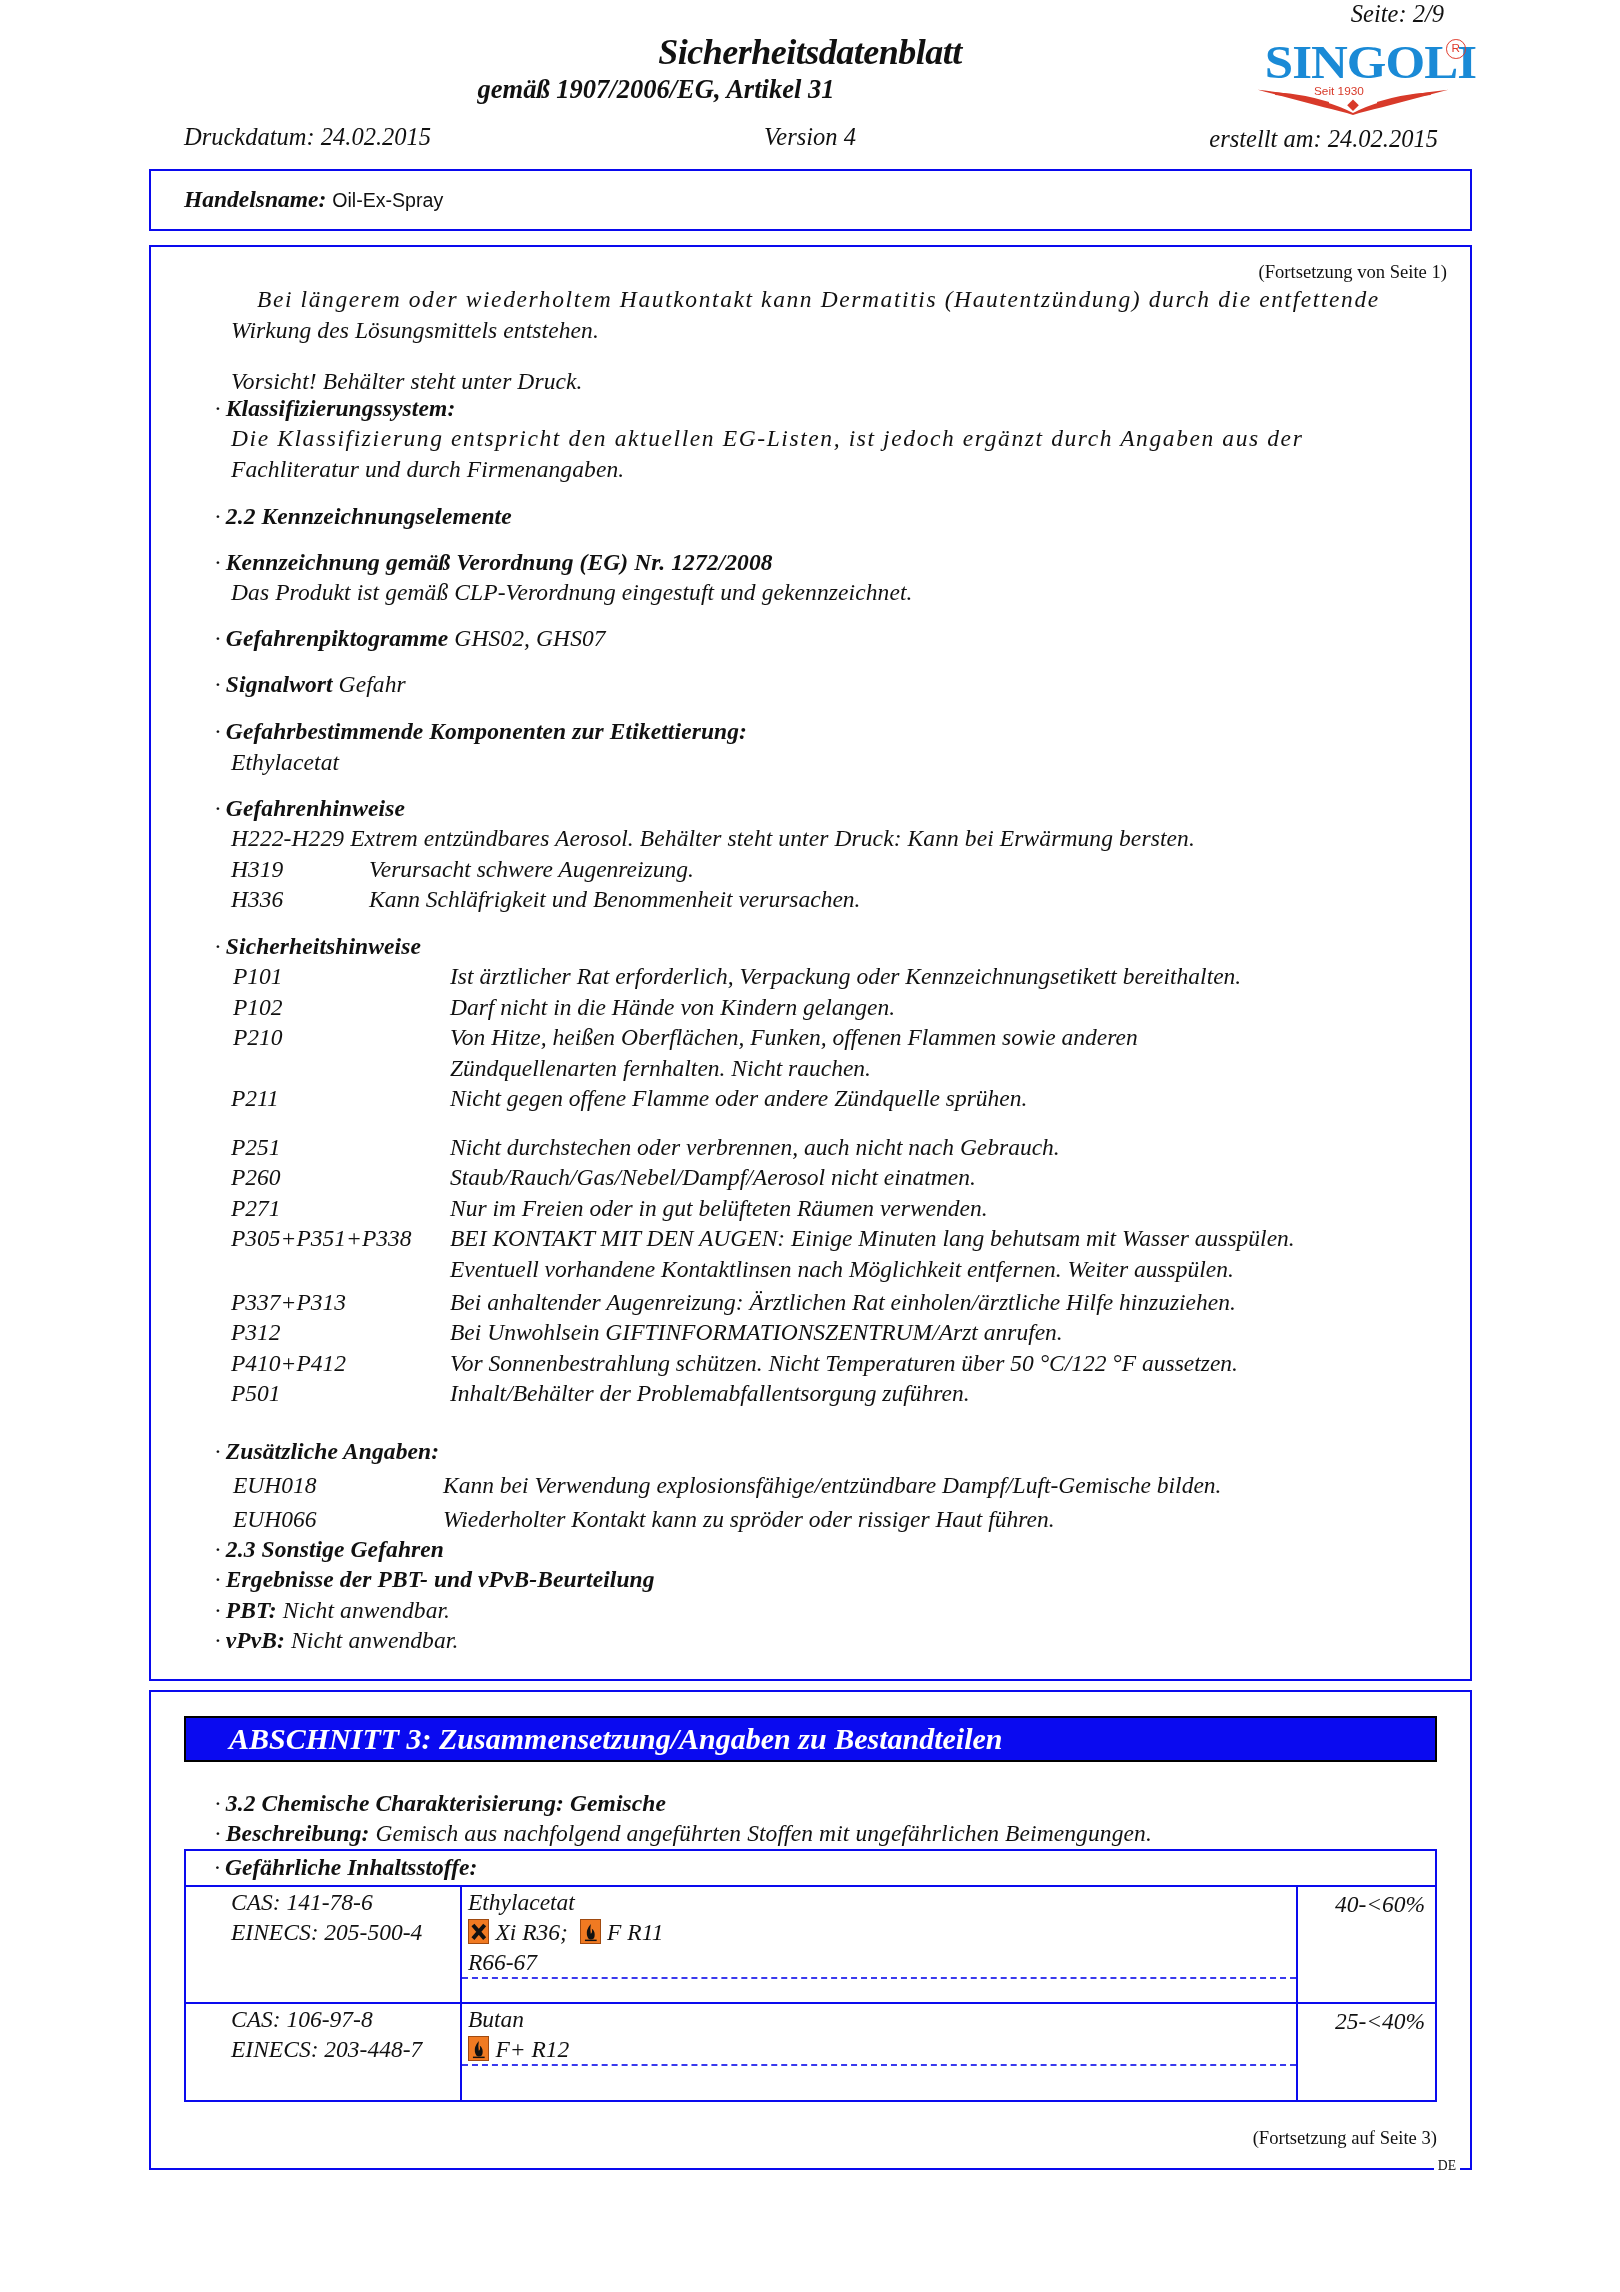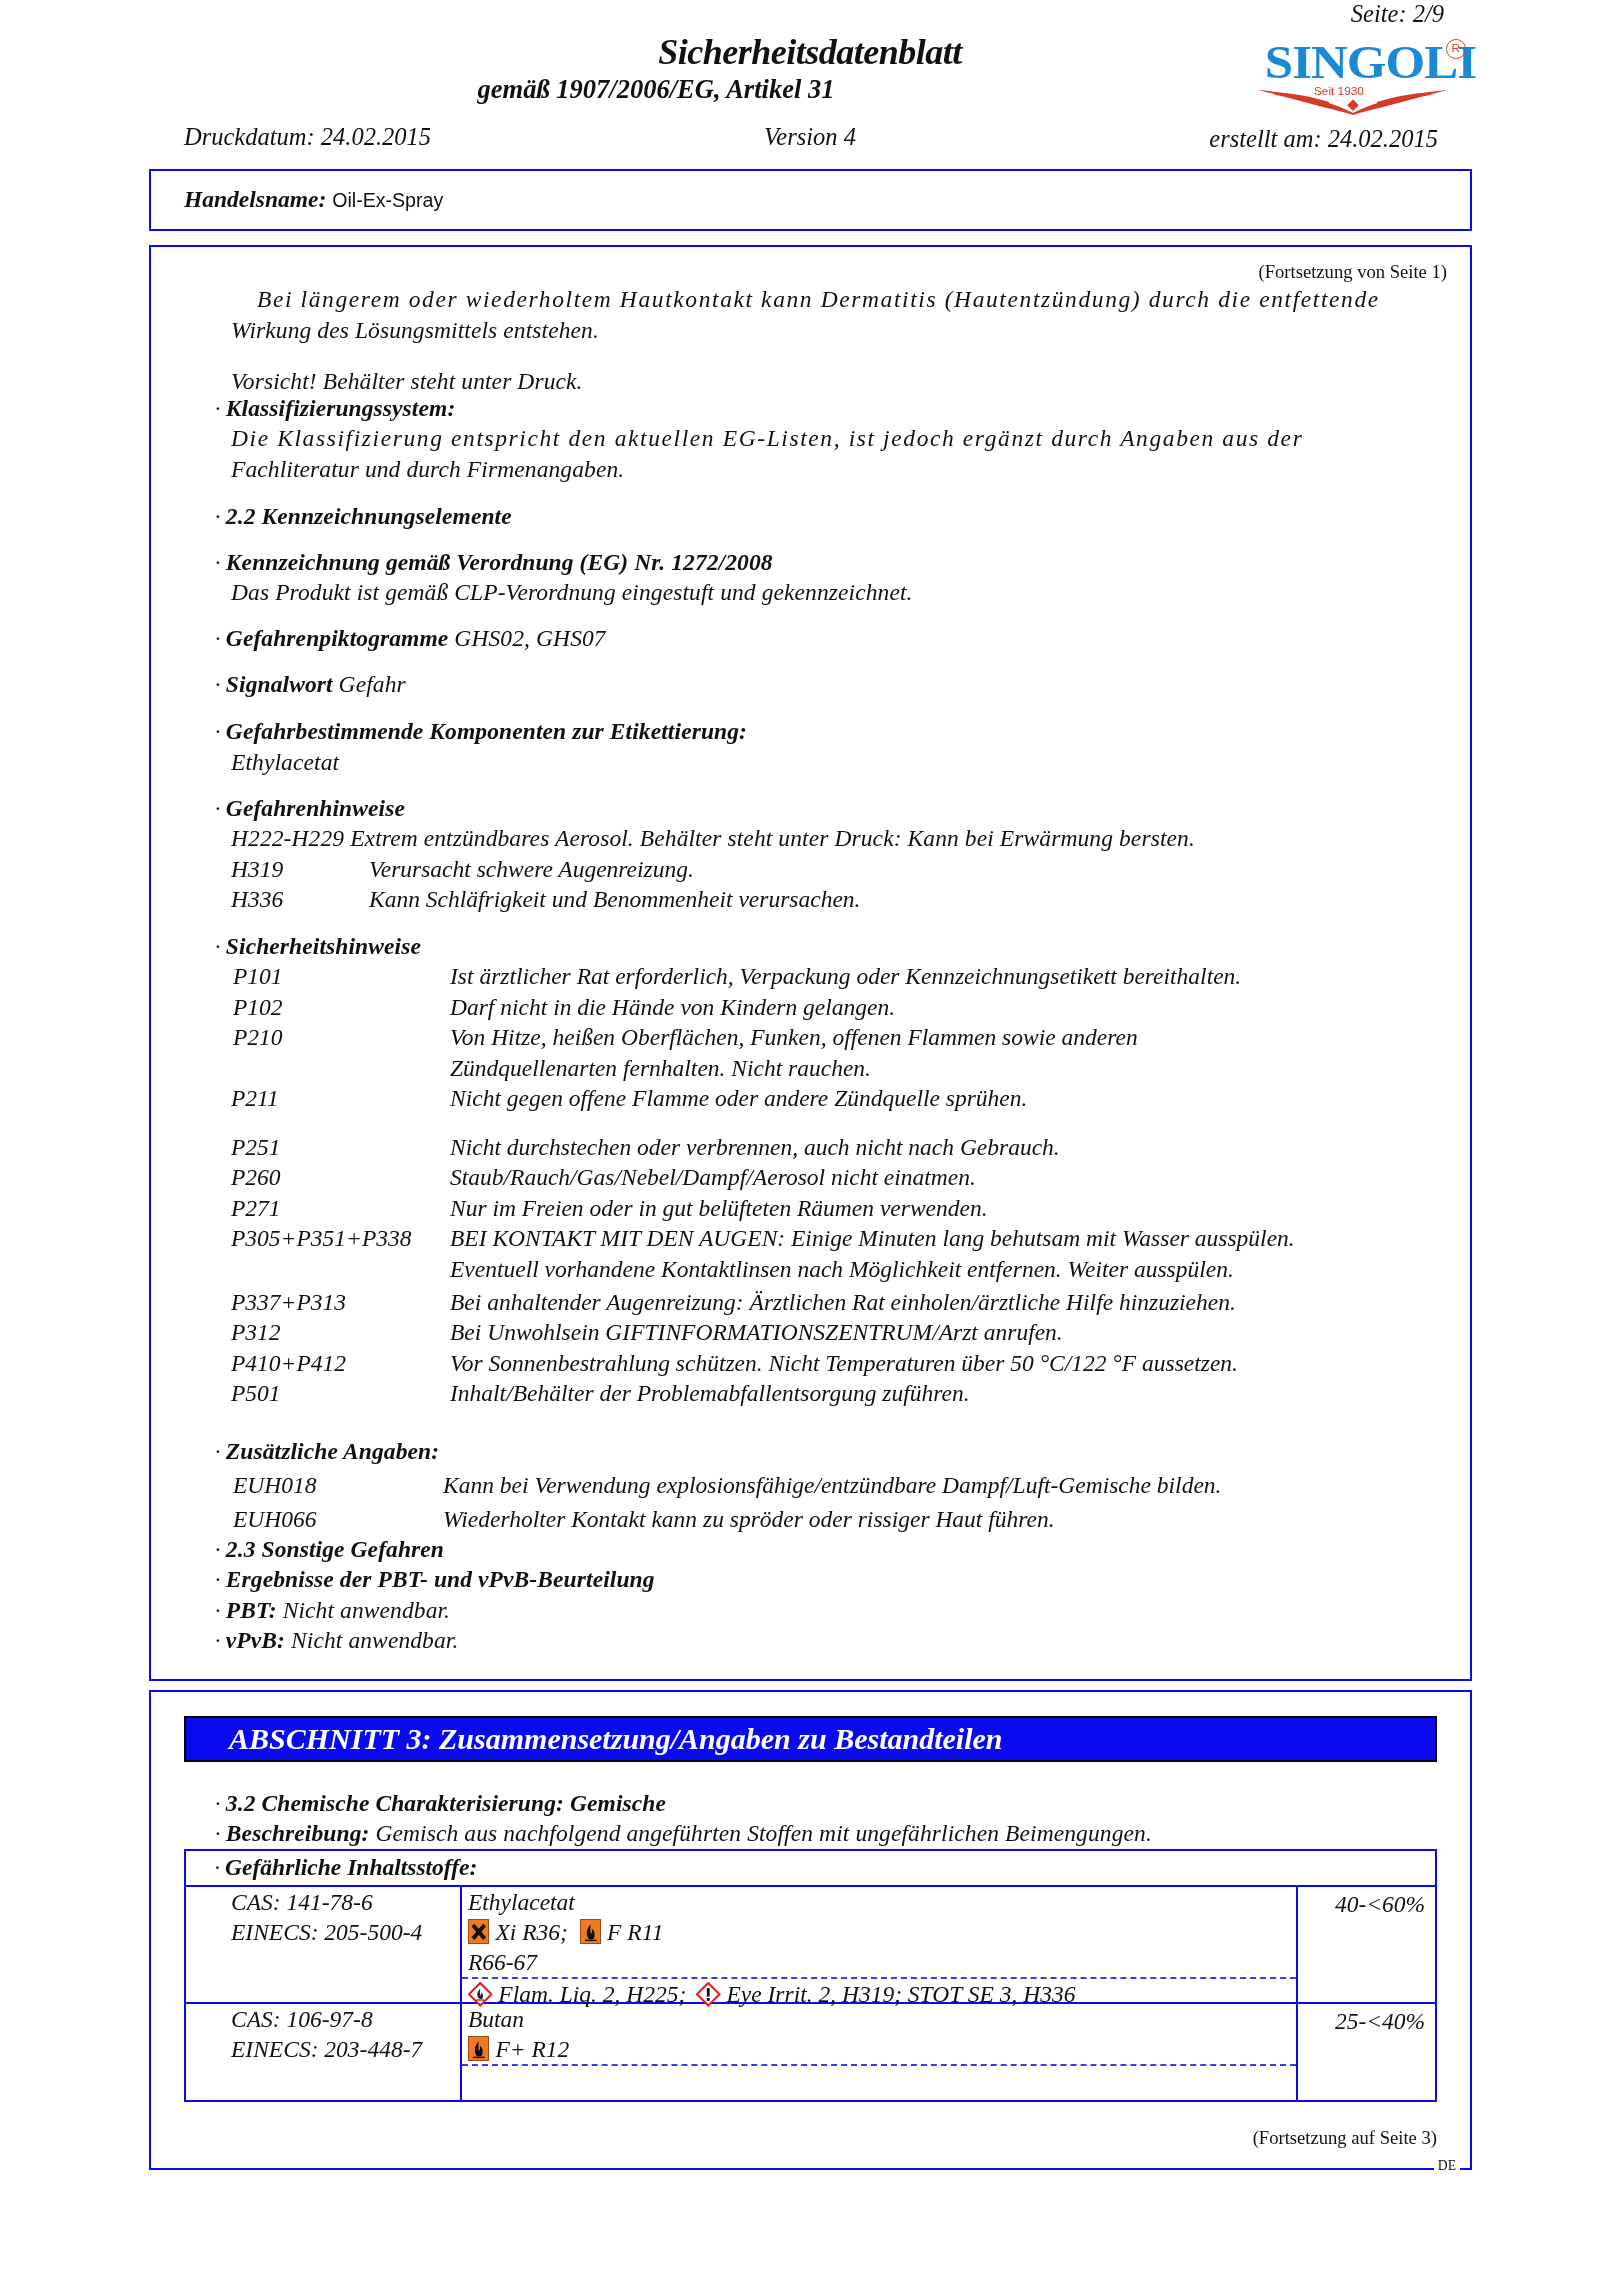--- a/index.html
+++ b/index.html
@@ -181,32 +181,20 @@
         <span class="sym-o"><svg width="17.6" height="19.6" viewBox="0 0 18 20">
               <path d="M3 3 L15 17 M15 3 L3 17" stroke="#111" stroke-width="4"></path>
             </svg></span><span>Xi R36;</span>
         <span class="sym-o" style="margin-left:5.9px;"><svg width="17.6" height="19.6" viewBox="0 0 18 20">
               <path d="M9 2 Q4 8 5 13 Q6 18 9 18 Q13 18 13 13 Q13 9 10 7 Q11 11 9 12 Q8 8 9 2Z" fill="#111"></path>
               <rect x="3" y="18" width="12" height="1.5" fill="#111"></rect>
             </svg></span><span>F R11</span>
       </div>
       <div class="cell-ln" style="padding-left:5.9px;">R66-67</div>
       <div class="dash"></div>
-      <div class="cell-ln" style="padding-left:5.9px;">
-        <svg class="ghs" viewBox="0 0 26 26">
-            <path d="M13 1 L25 13 L13 25 L1 13Z" fill="#fff" stroke="#e02020" stroke-width="2.2"></path>
-            <path d="M13 7 Q9 11 10 15 Q11 18 13 18 Q16 18 16 15 Q16 12 14 11 Q14.5 14 13 14.5 Q12 11 13 7Z" fill="#222"></path>
-            <rect x="9" y="18.5" width="8" height="1.2" fill="#222"></rect>
-          </svg><span>Flam. Liq. 2, H225;</span>
-        <svg class="ghs" style="margin-left:3.9px;" viewBox="0 0 26 26">
-            <path d="M13 1 L25 13 L13 25 L1 13Z" fill="#fff" stroke="#e02020" stroke-width="2.2"></path>
-            <rect x="11.5" y="6.5" width="3" height="9" fill="#111"></rect>
-            <rect x="11.5" y="17" width="3" height="3" fill="#111"></rect>
-          </svg><span>Eye Irrit. 2, H319; STOT SE 3, H336</span>
-      </div>
     </div>
     <div class="c3 cell-ln pct">40-&lt;60%</div>
   </div>
 
   <div class="tbl-row" style="height:96px;">
     <div class="c1">
       <div class="cell-ln" style="padding-left:45px;">CAS: 106-97-8</div>
       <div class="cell-ln" style="padding-left:45px;">EINECS: 203-448-7</div>
     </div>
     <div class="c2">

